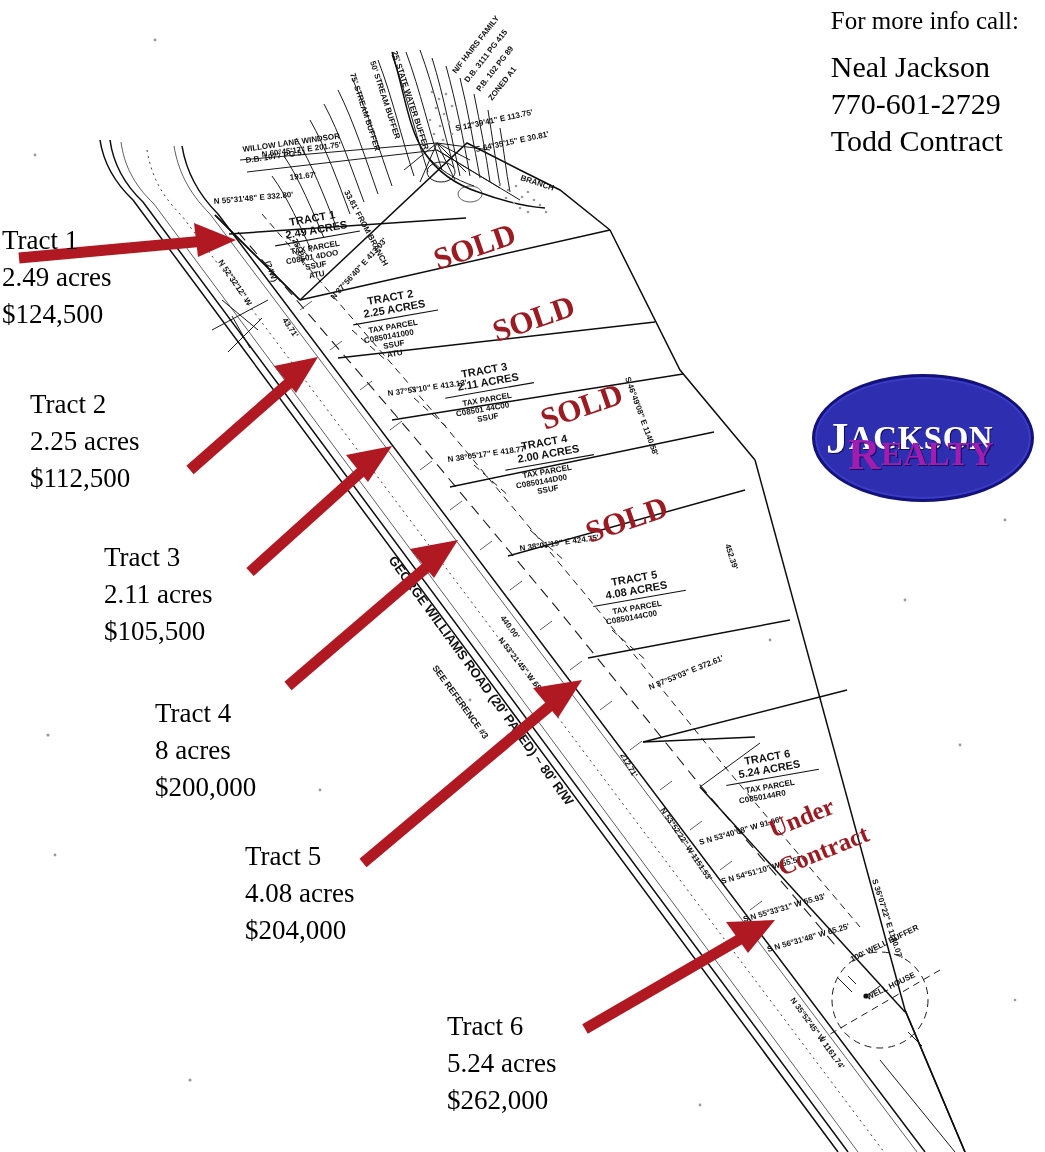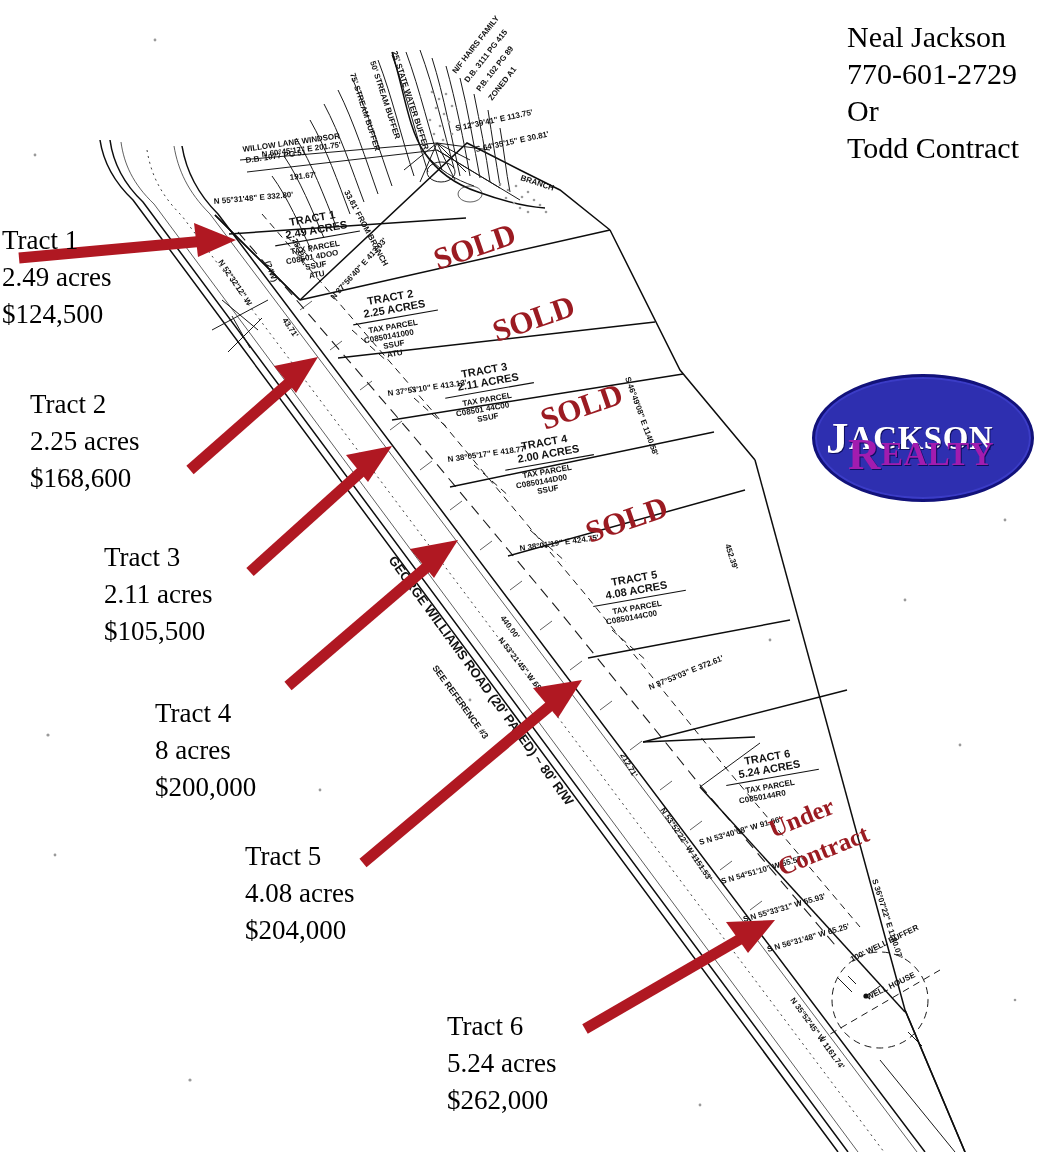--- a/index.html
+++ b/index.html
@@ -391,45 +391,45 @@
       <circle cx="320" cy="790" r="1.4"></circle>
         <circle cx="470" cy="700" r="1.4"></circle>
       <circle cx="905" cy="600" r="1.4"></circle>
         <circle cx="770" cy="640" r="1.4"></circle>
       <circle cx="60" cy="470" r="1.3"></circle>
         <circle cx="1015" cy="1000" r="1.3"></circle>
     </g>
   </svg>
 
   <div class="contact">
+    <div class="line-small">For more info call:</div>
     <div class="gap"></div>
     <div class="line-big">Neal Jackson</div>
     <div class="line-big">770-601-2729</div>
-    <div class="line-big">Or</div>
     <div class="line-big">Todd Contract</div>
   </div>
 
   <div class="logo">
     <div class="oval"></div>
     <div class="ltxt">
       <div class="jack"><span class="cap">J</span><span>ACKSON</span></div>
       <div class="realty"><span class="cap">R</span><span>EALTY</span></div>
     </div>
   </div>
 
   <div class="callout" style="left:2px;top:222px;">
     <div>Tract 1</div>
     <div>2.49 acres</div>
     <div>$124,500</div>
   </div>
 
   <div class="callout" style="left:30px;top:386px;">
     <div>Tract 2</div>
     <div>2.25 acres</div>
-    <div>$168,600</div>
+    <div>$112,500</div>
   </div>
 
   <div class="callout" style="left:104px;top:539px;">
     <div>Tract 3</div>
     <div>2.11 acres</div>
     <div>$105,500</div>
   </div>
 
   <div class="callout" style="left:155px;top:695px;">
     <div>Tract 4</div>

